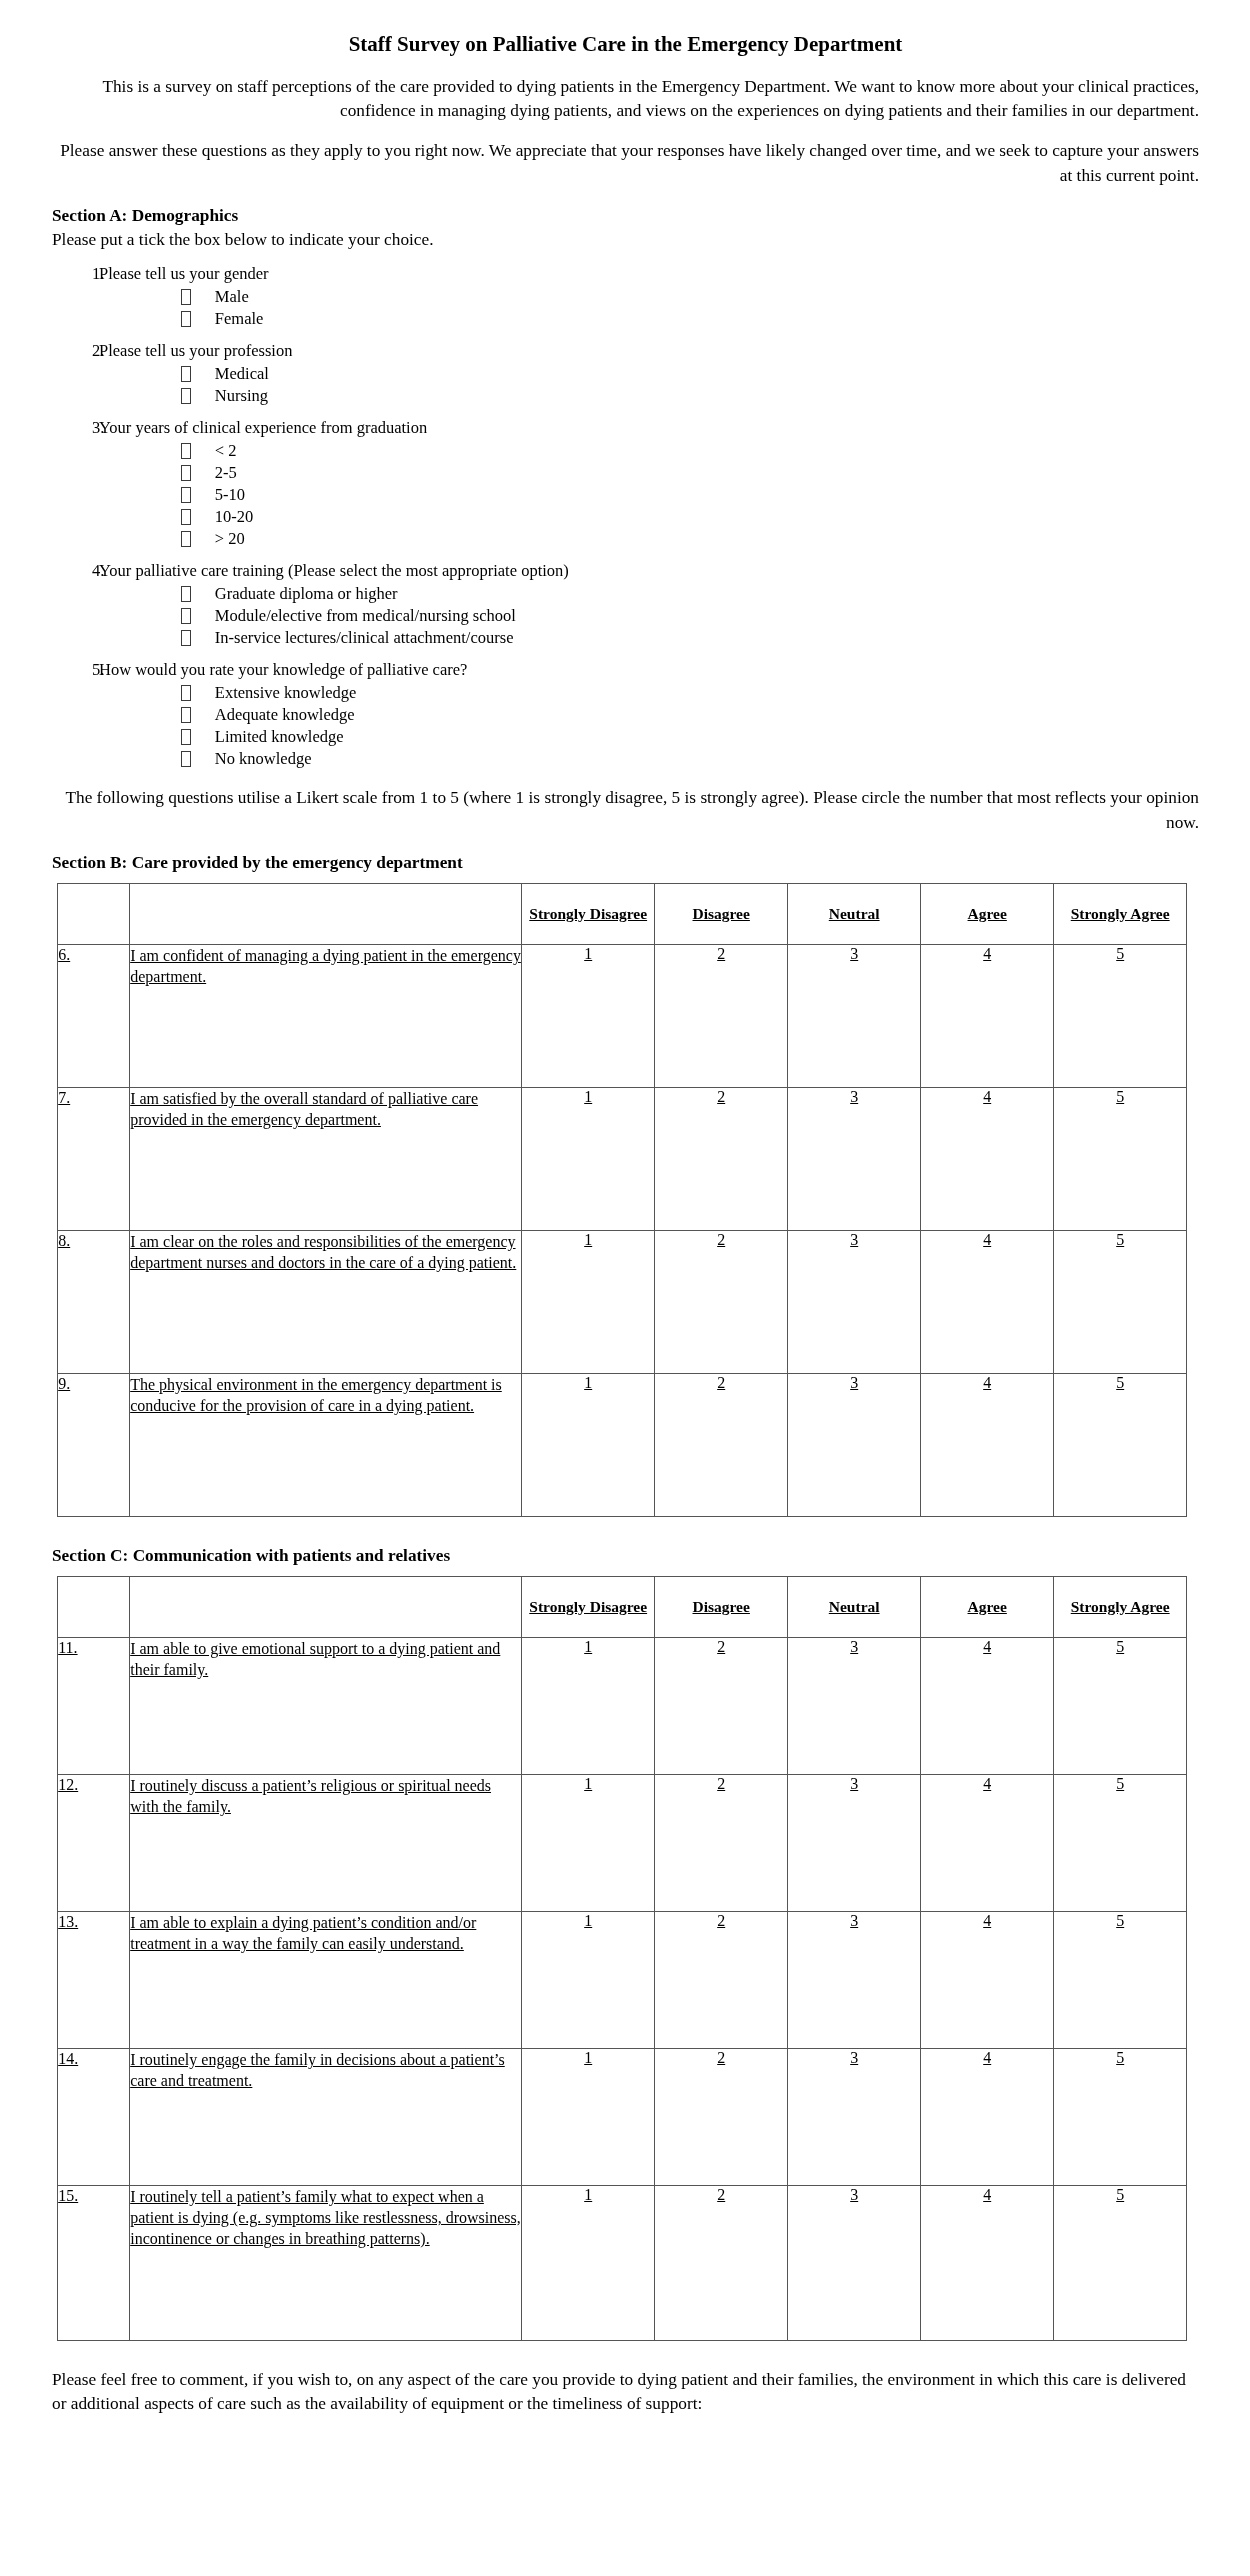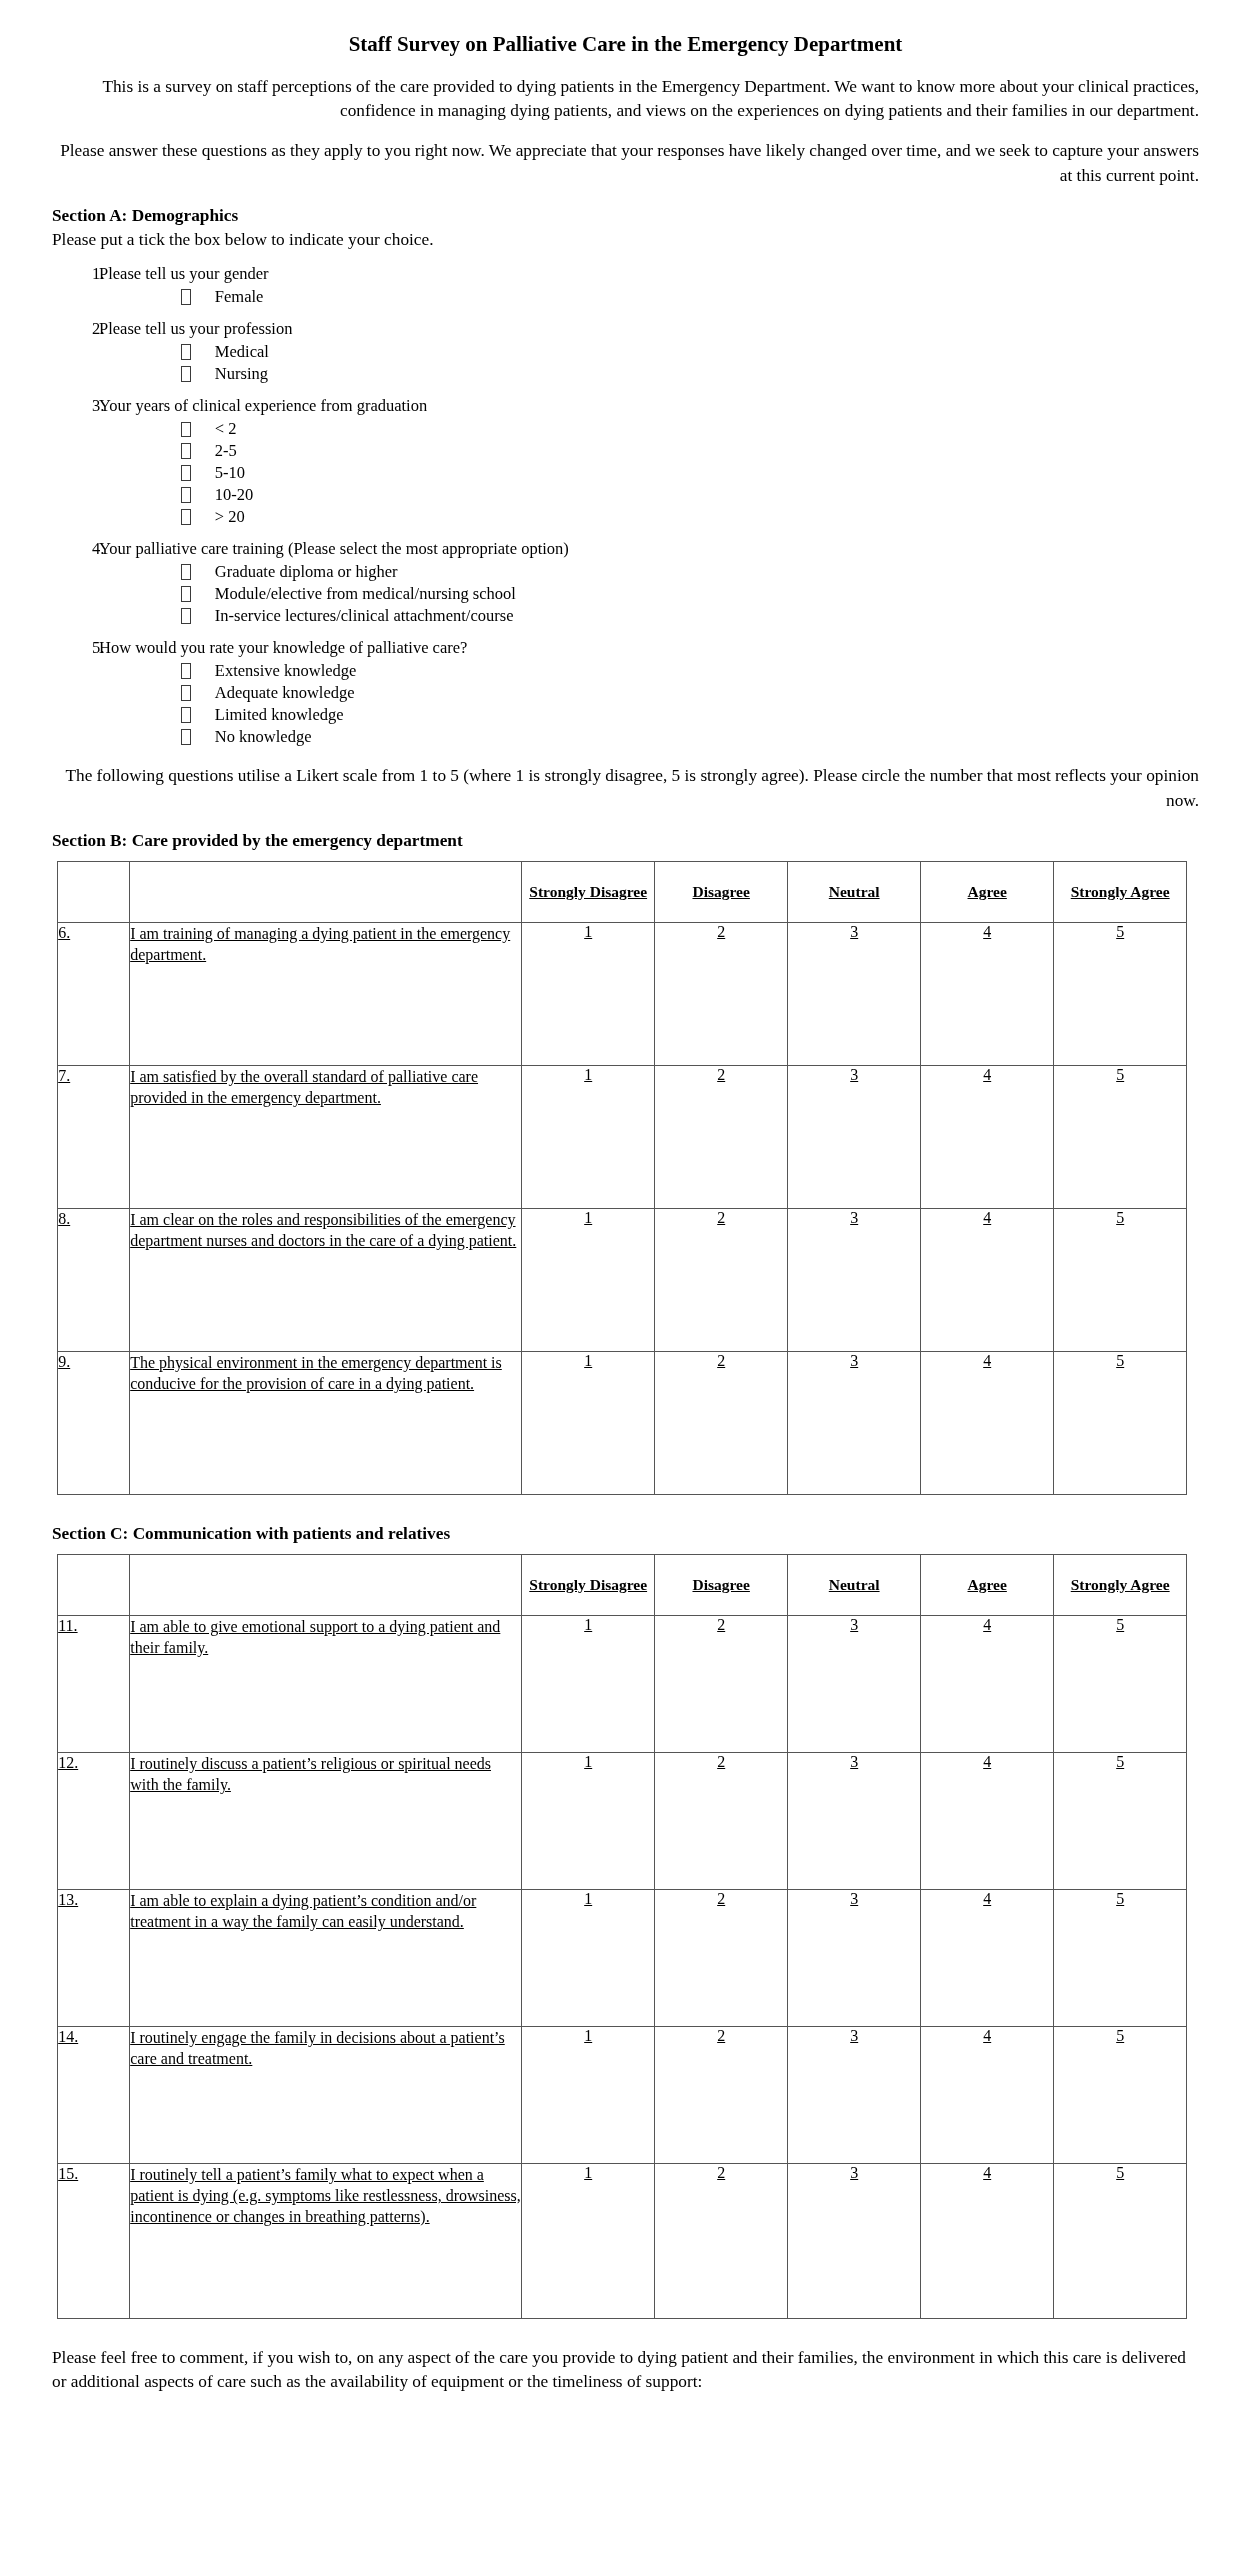--- a/index.html
+++ b/index.html
@@ -164,20 +164,24 @@
   <div class="section-sub">Please put a tick the box below to indicate your choice.</div>
 
   <ol class="qlist">
 
     <li class="qitem">
       <div class="qitem-head">
         <span class="qnum">1.</span>
         <span class="qtext">Please tell us your gender</span>
       </div>
       <ul class="optlist">
+        <li class="optrow">
+          <span class="chk"></span>
+          <span class="optlabel">Male</span>
+        </li>
         <li class="optrow">
           <span class="chk"></span>
           <span class="optlabel">Female</span>
         </li>
       </ul>
     </li>
 
     <li class="qitem">
       <div class="qitem-head">
         <span class="qnum">2.</span>
@@ -294,21 +298,21 @@
           <th>Strongly Disagree</th>
           <th>Disagree</th>
           <th>Neutral</th>
           <th>Agree</th>
           <th>Strongly Agree</th>
         </tr>
       </thead>
       <tbody>
         <tr style="height:143px;">
           <td class="cell-num">6.</td>
-          <td class="cell-stmt">I am training of managing a dying patient in the emergency department.</td>
+          <td class="cell-stmt">I am confident of managing a dying patient in the emergency department.</td>
           <td class="cell-val">1</td>
           <td class="cell-val">2</td>
           <td class="cell-val">3</td>
           <td class="cell-val">4</td>
           <td class="cell-val">5</td>
         </tr>
         <tr style="height:143px;">
           <td class="cell-num">7.</td>
           <td class="cell-stmt">I am satisfied by the overall standard of palliative care provided in the emergency department.</td>
           <td class="cell-val">1</td>

